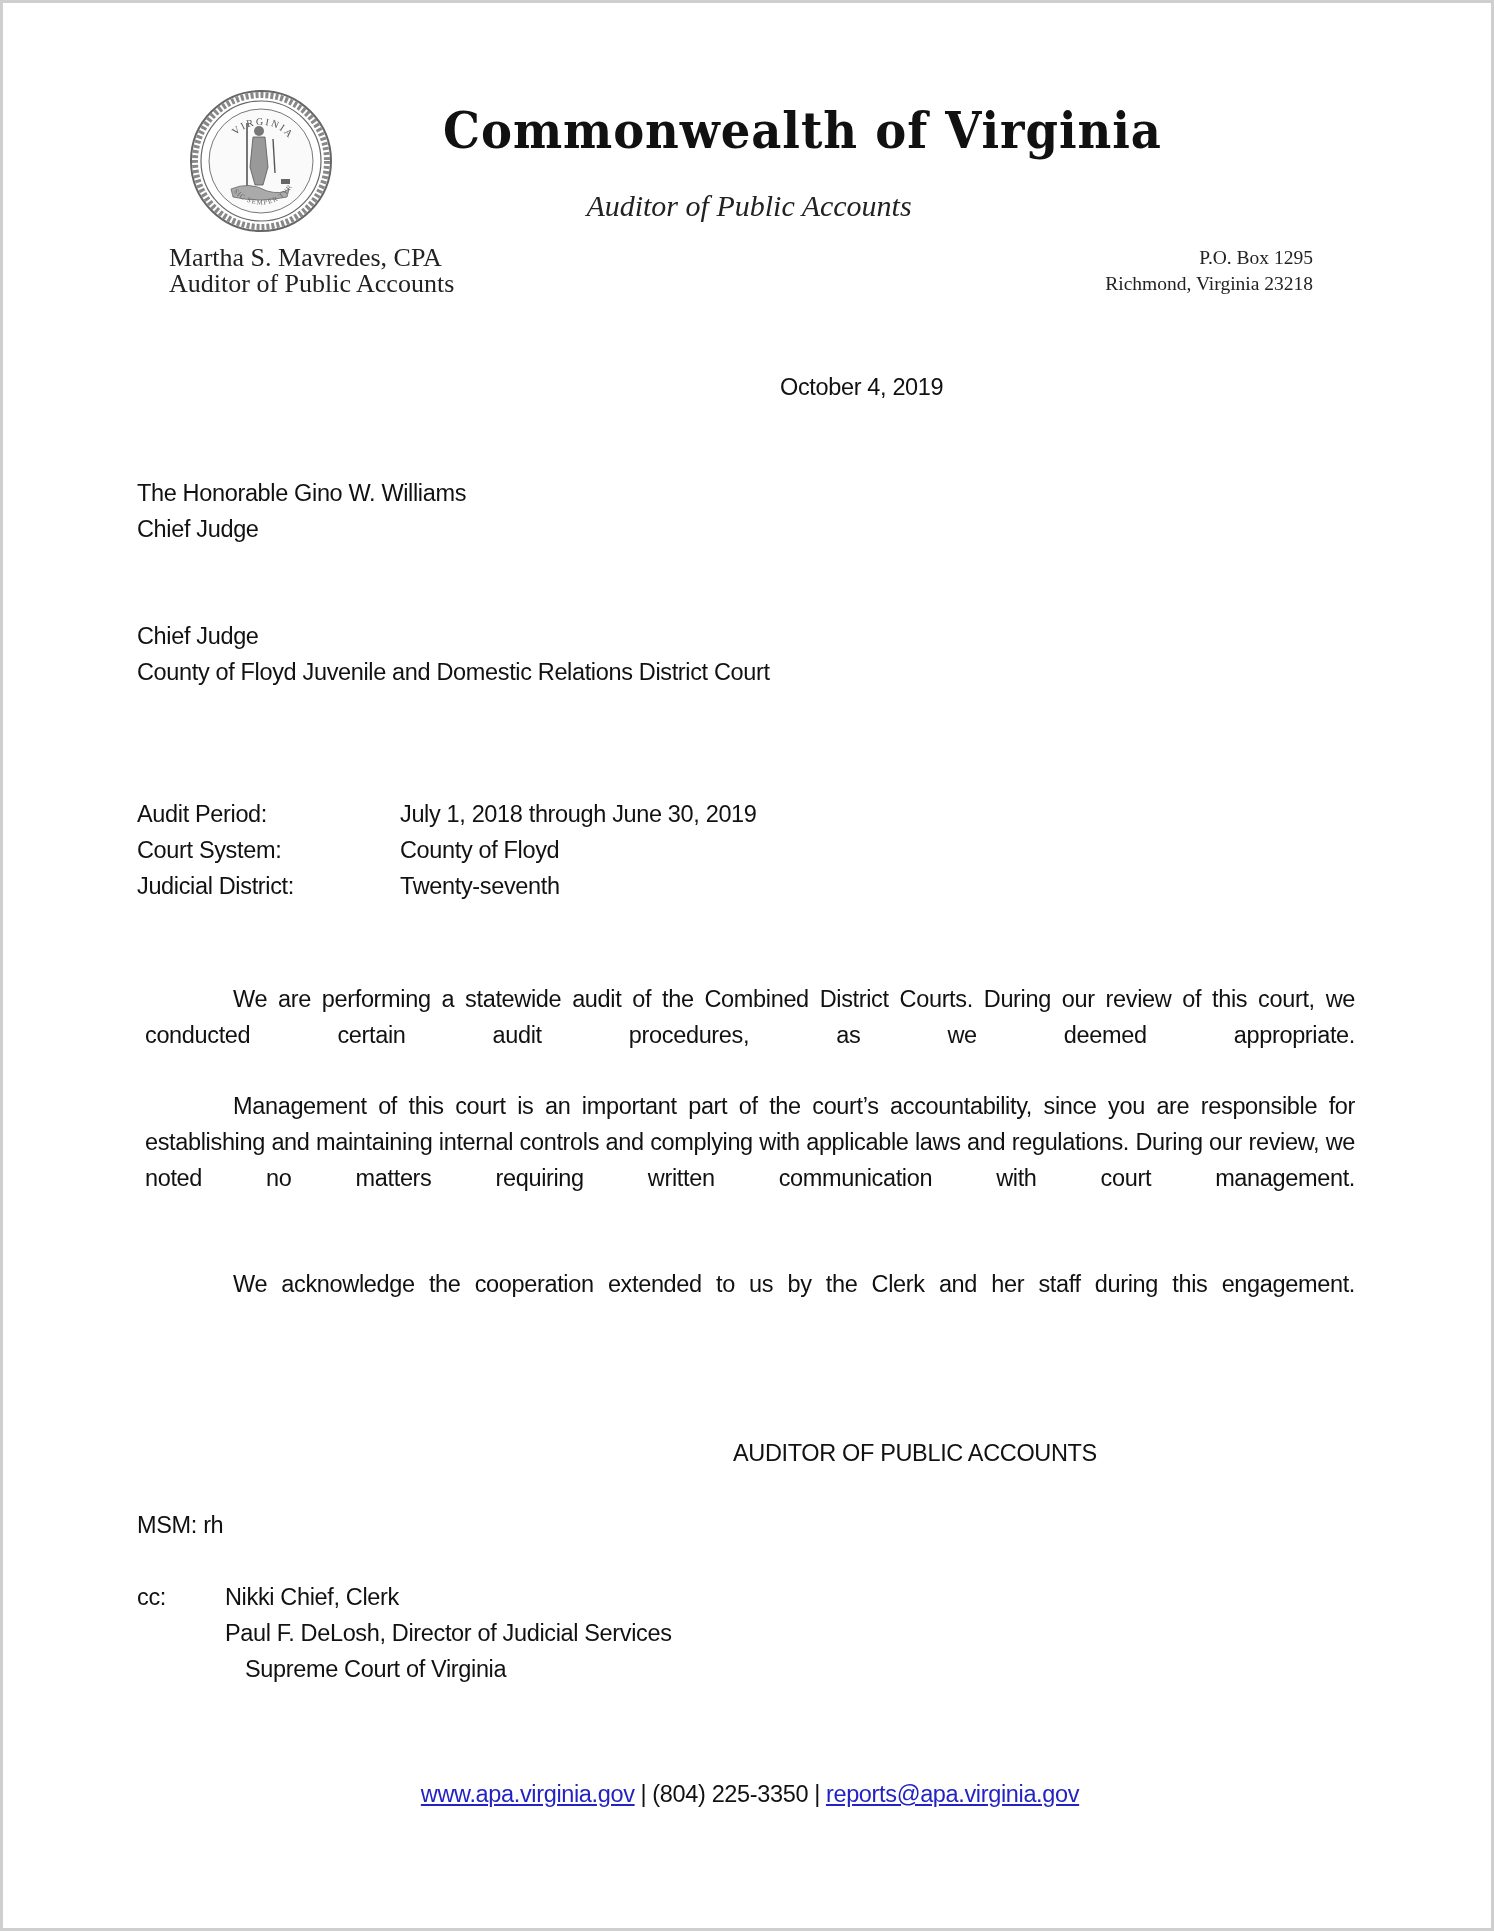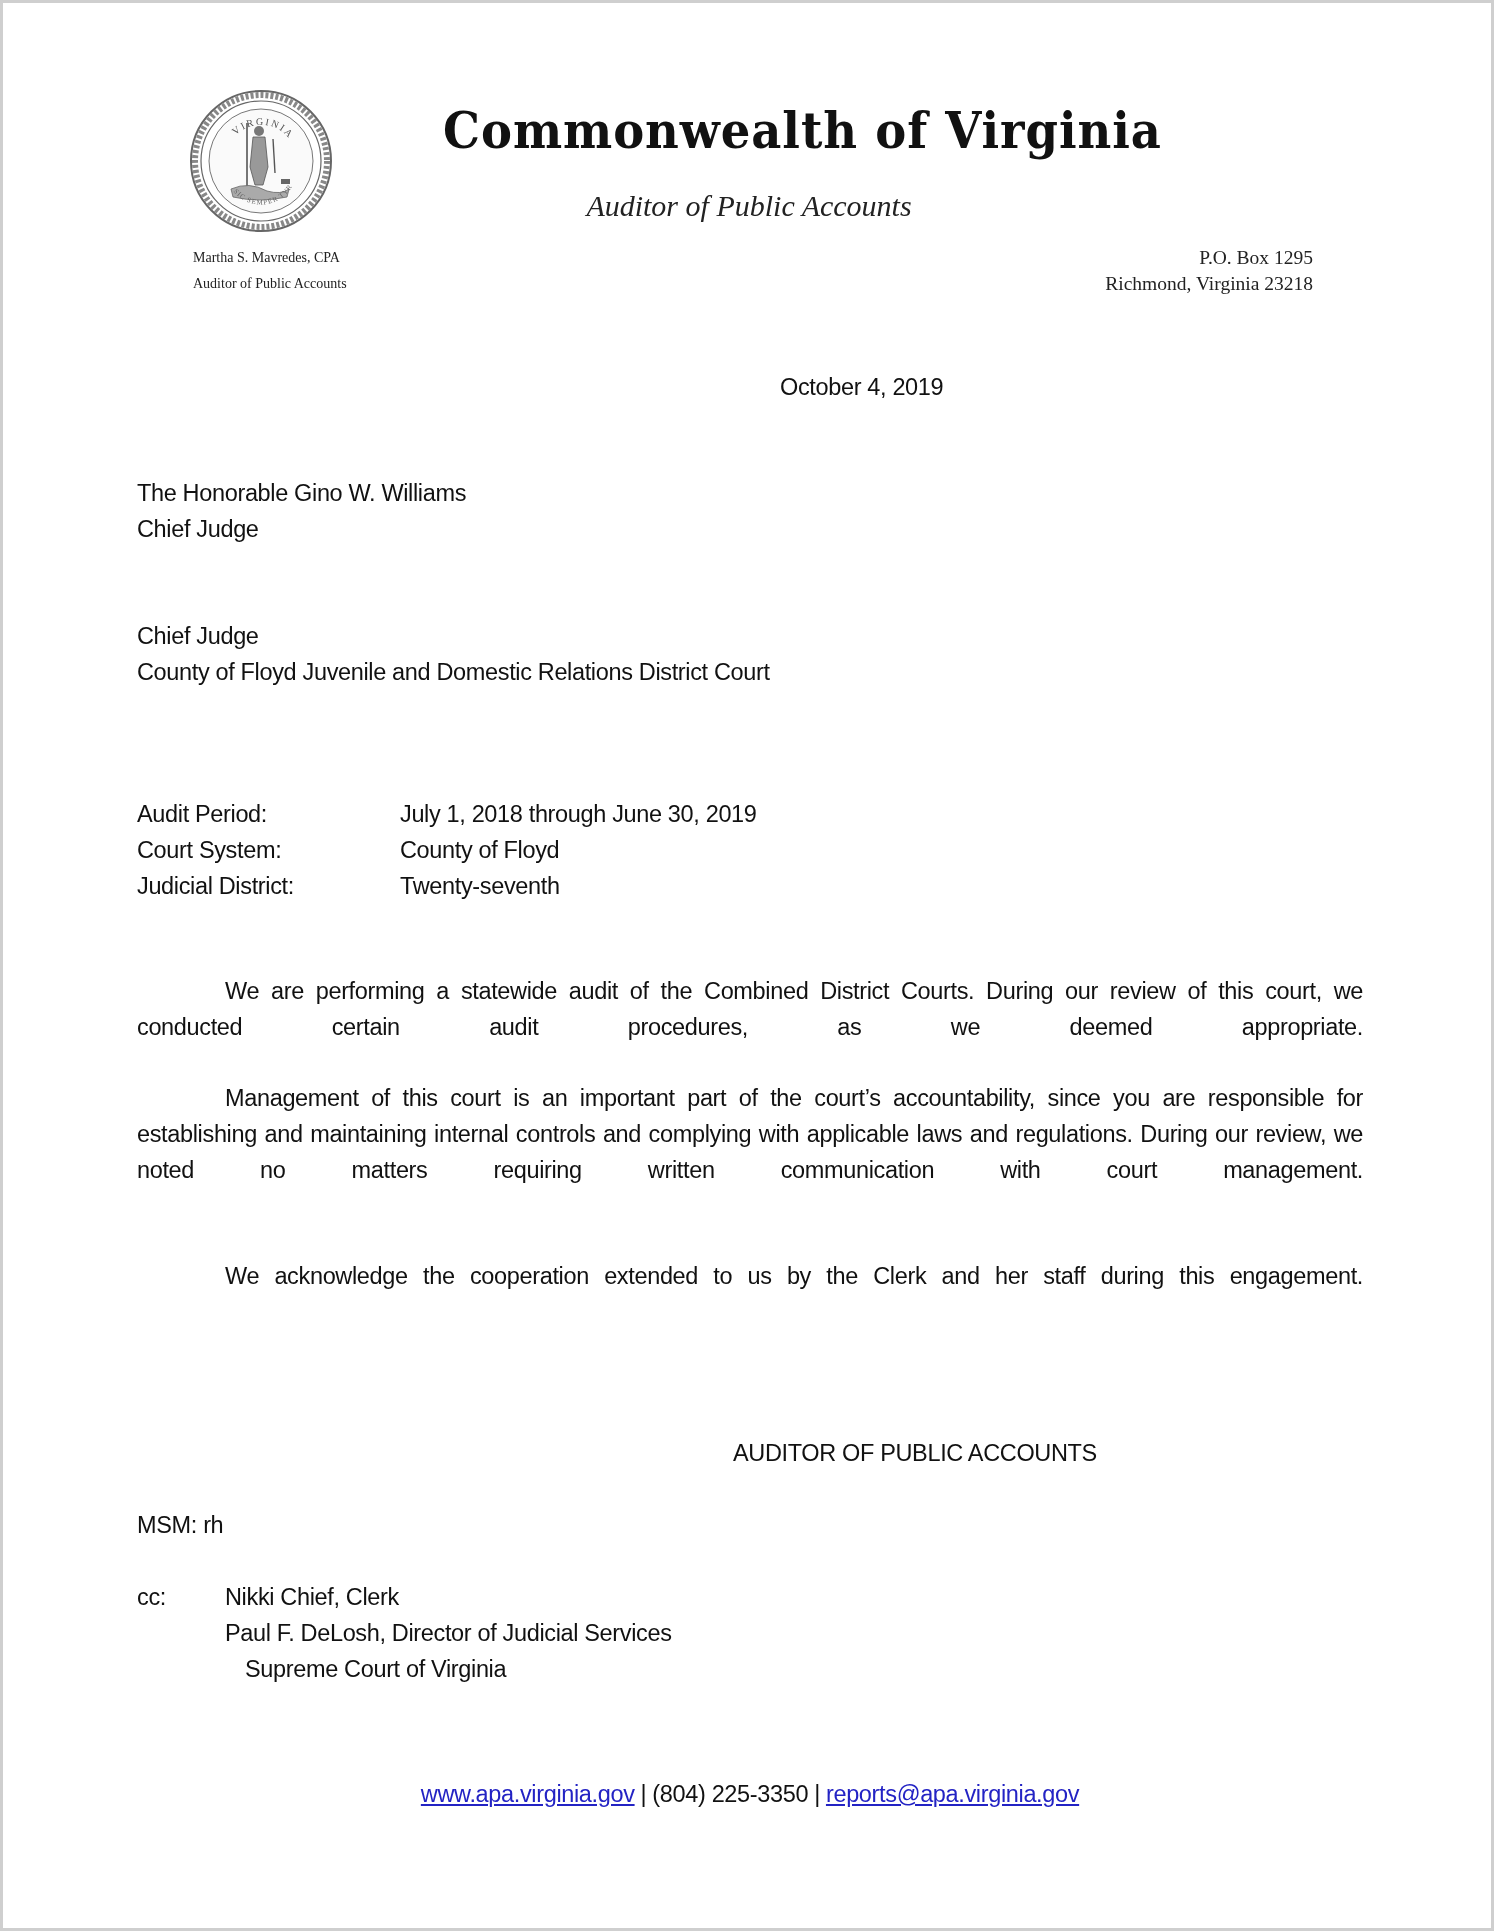--- a/index.html
+++ b/index.html
@@ -15,32 +15,32 @@
   .title {
     left: 440px; top: 98px; width: 612px; text-align: center;
     font-family: "DejaVu Serif", "Liberation Serif", serif; font-weight: bold;
     font-size: 50px; color: #111; letter-spacing: 1px;
     transform: scaleX(0.93); transform-origin: left top;
   }
   .subtitle {
     left: 440px; top: 186px; width: 612px; text-align: center;
     font-style: italic; font-size: 30px; color: #222;
   }
-  .hdr-left { left: 190px; top: 242px; font-size: 14px; line-height: 26px; }
+  .hdr-left { left: 166px; top: 242px; font-size: 26px; line-height: 26px; }
   .hdr-right { right: 178px; top: 242px; font-size: 19.5px; line-height: 26px; text-align: right; }
   .line { line-height: 36px; }
   .date { left: 730px; top: 366px; margin-left: 47px; }
   .addr { left: 134px; }
   .addr1 { top: 472px; }
   .addr2 { top: 615px; }
   .meta { left: 134px; top: 793px; }
   .meta-row { display: flex; height: 36px; line-height: 36px; }
   .meta-label { width: 263px; }
   .body-block { position: absolute; left: 134px; width: 1226px; }
-  .para { text-align: justify; line-height: 36px; text-indent: 88px; margin: 0; }
+  .para { text-align: justify; line-height: 36px; text-indent: 88px; margin: 8px; }
   .para::after { content: ""; display: inline-block; width: 100%; }
   .p1 { top: 970px; }
   .p2 { top: 1077px; }
   .p3 { top: 1255px; }
   .signature { left: 730px; top: 1432px; }
   .initials { left: 134px; top: 1504px; }
   .cc { left: 134px; top: 1576px; }
   .cc-row { display: flex; line-height: 36px; height: 36px; }
   .cc-label { width: 88px; }
   .cc-indent { padding-left: 20px; }

